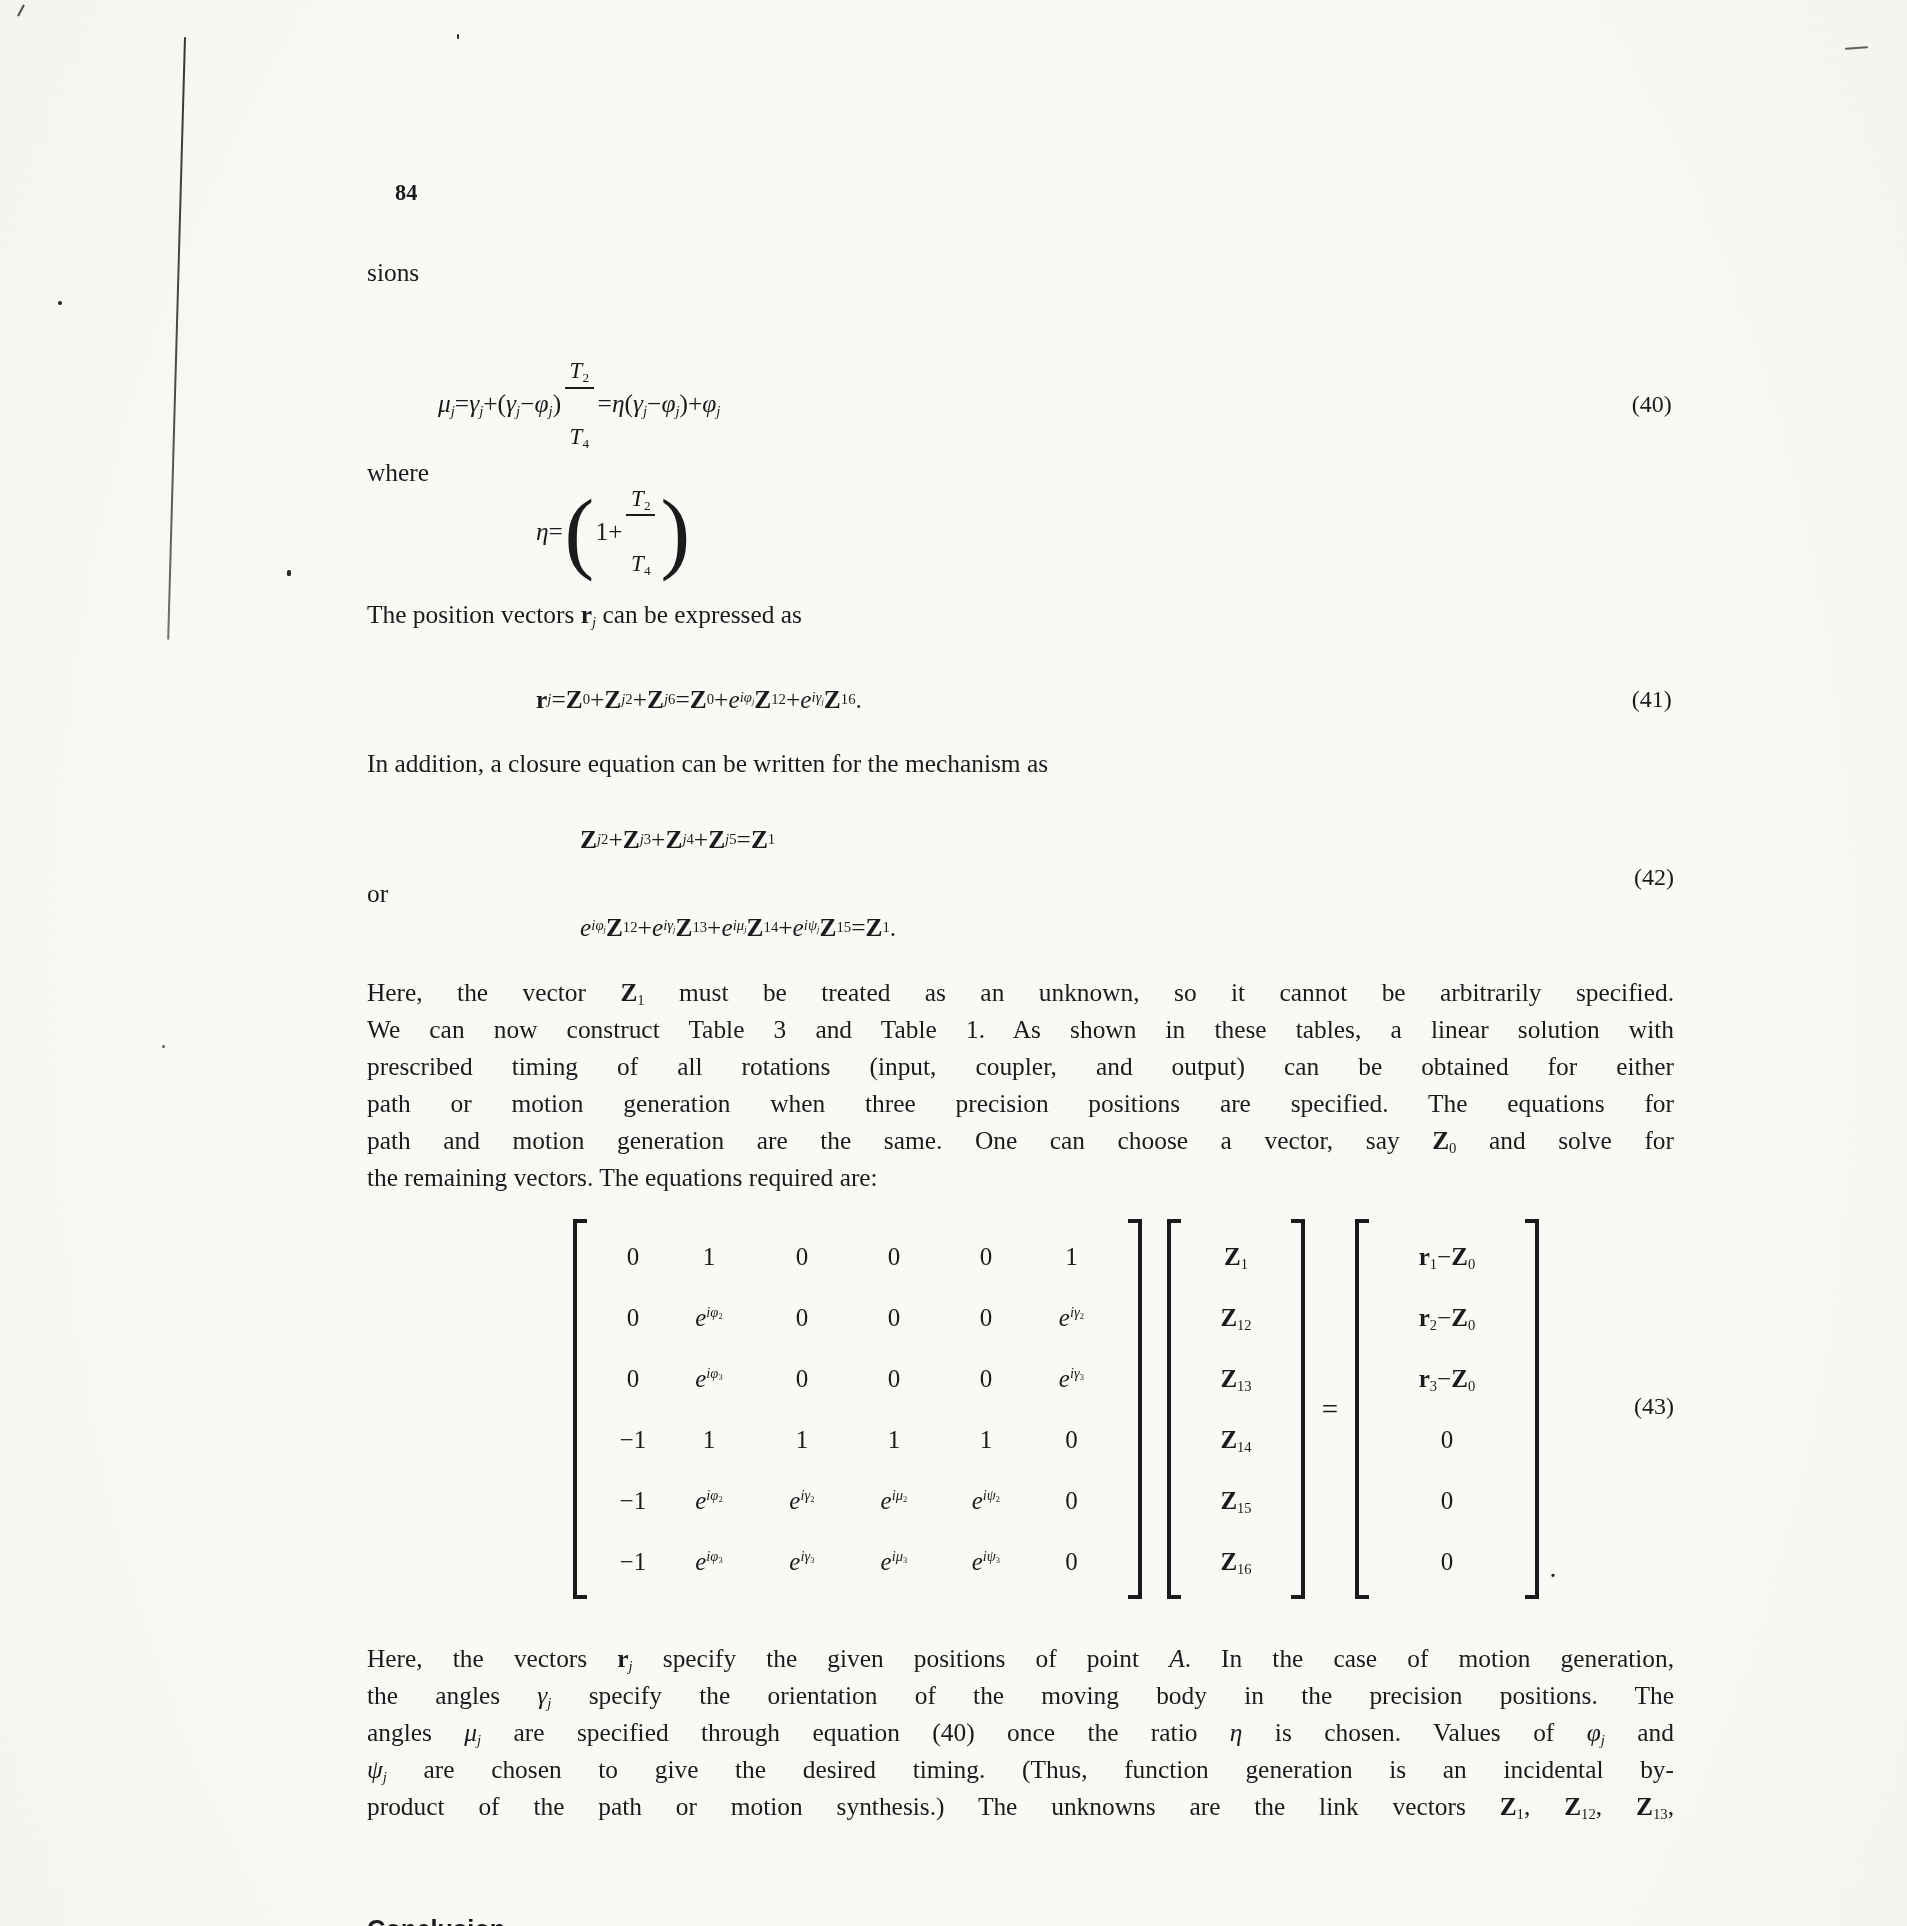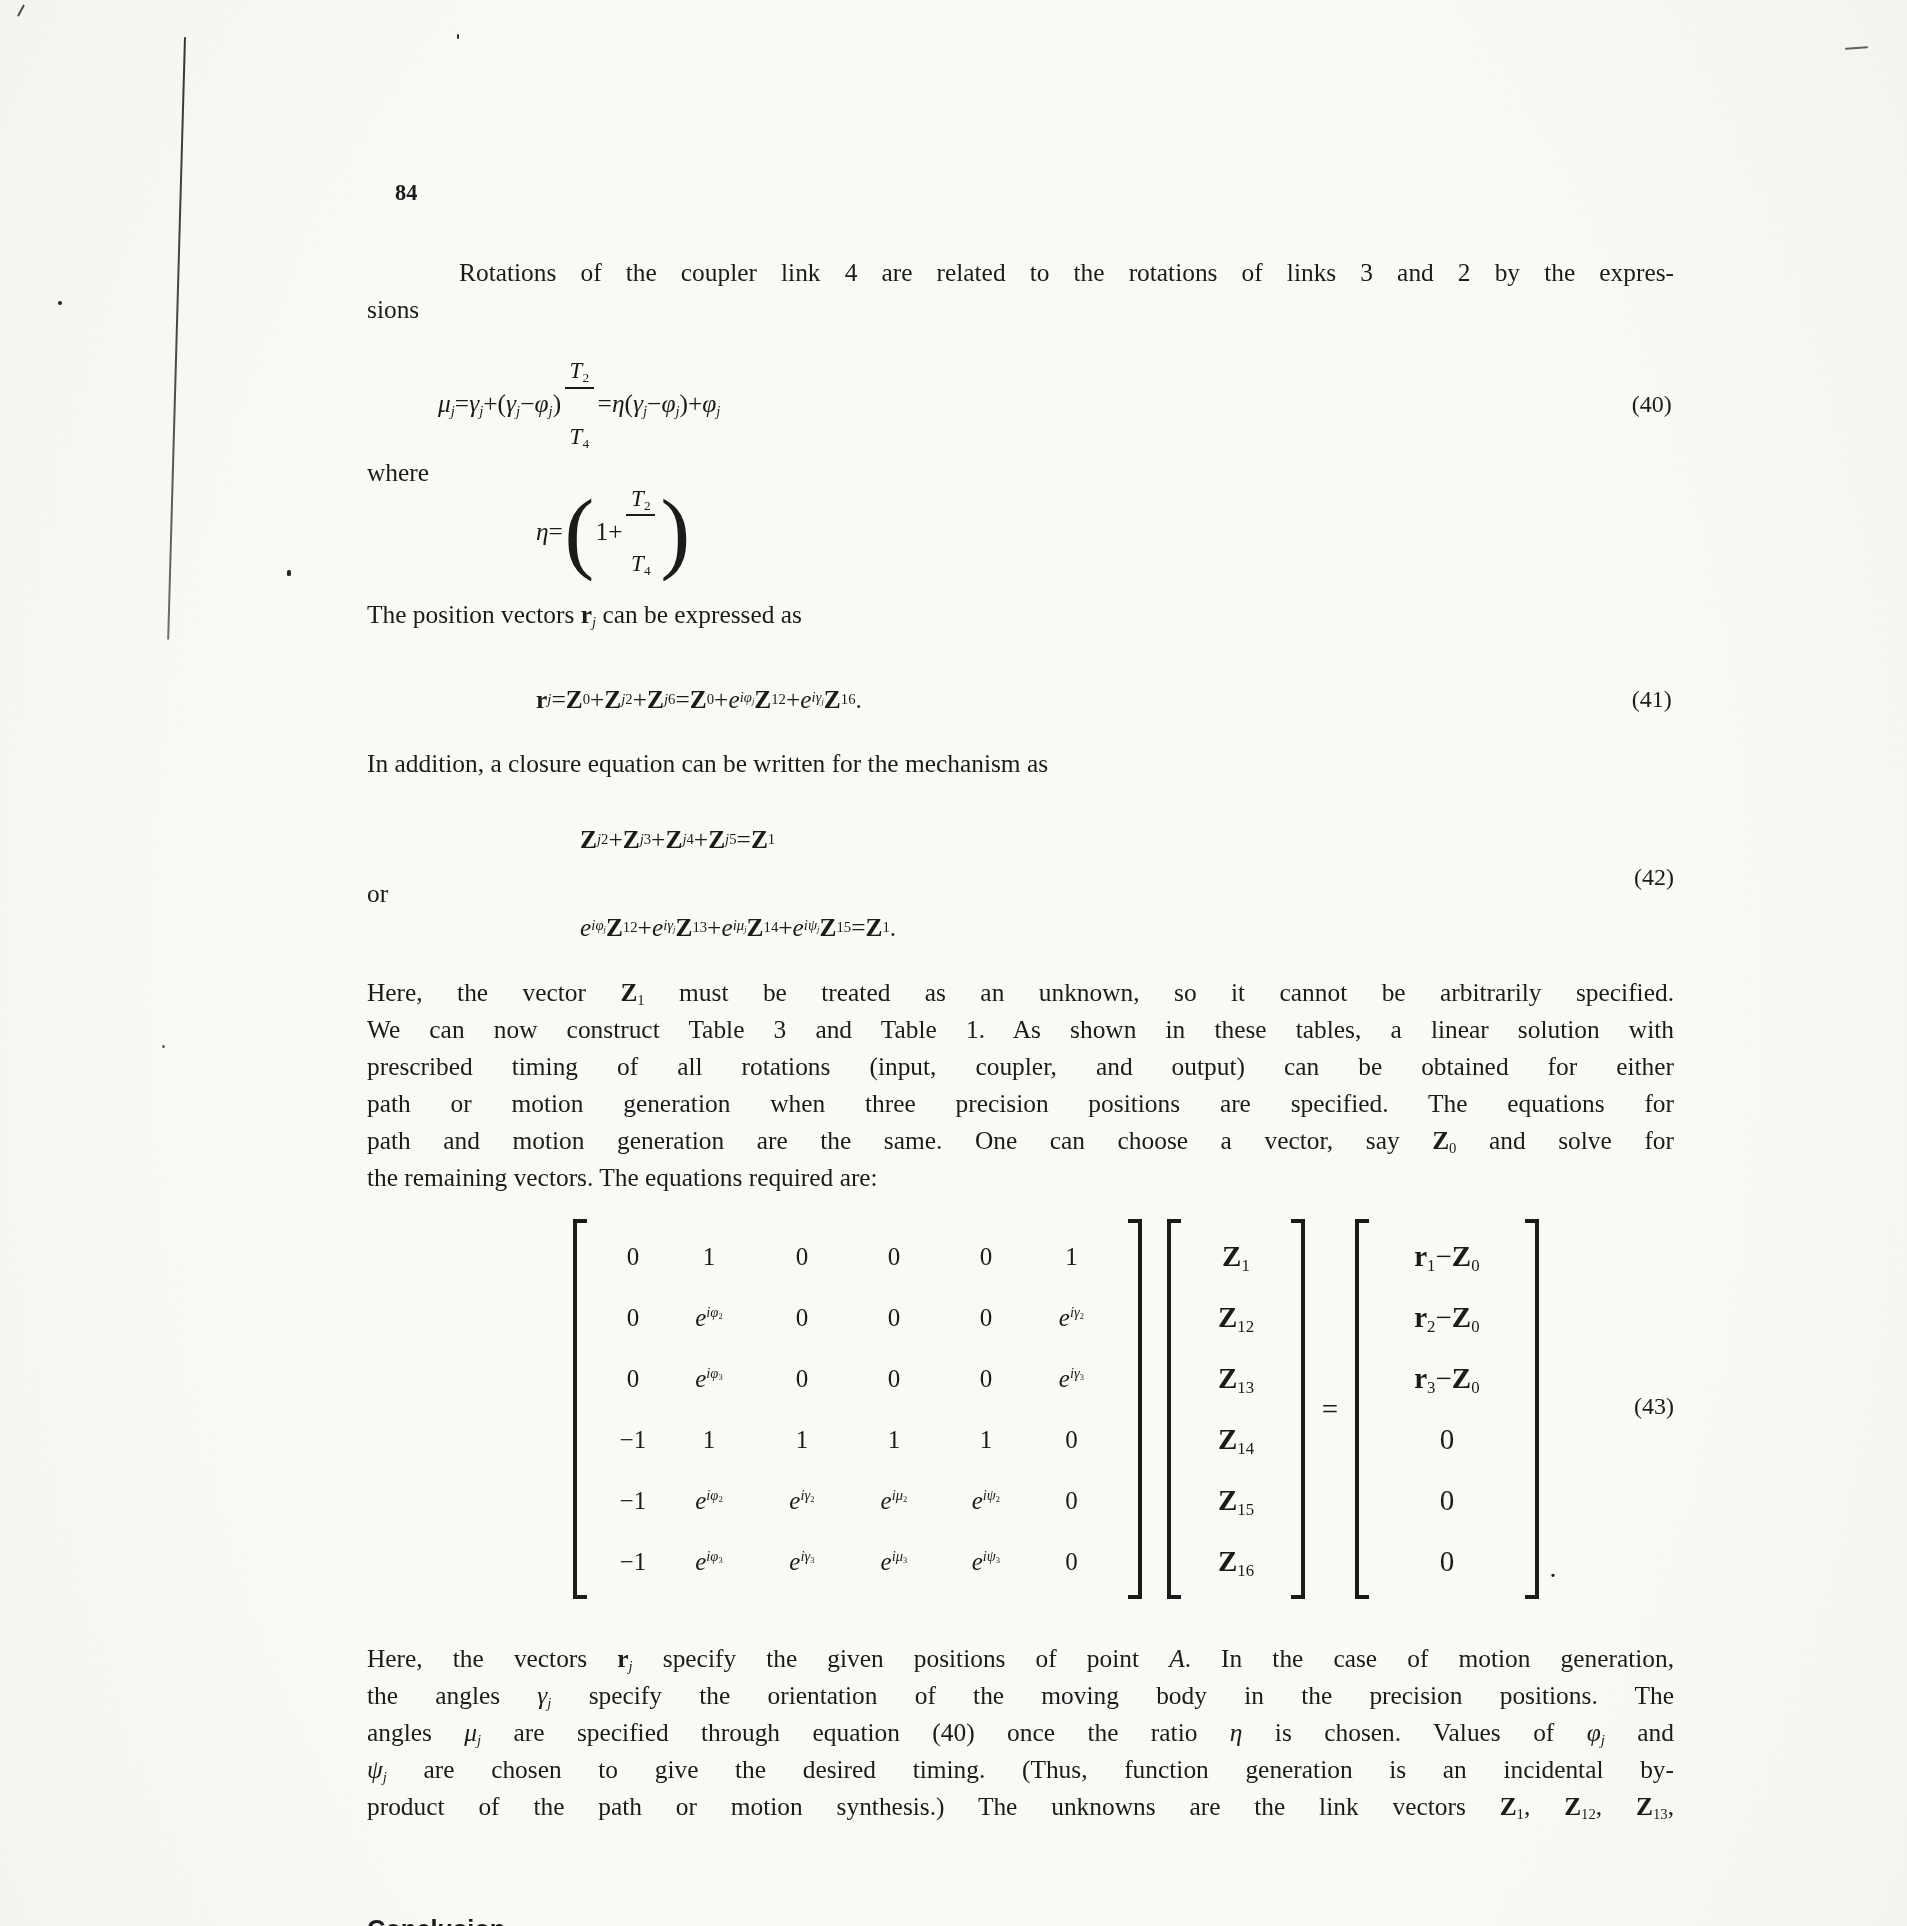--- a/index.html
+++ b/index.html
@@ -25,21 +25,21 @@
   .frac .num{border-bottom:2.3px solid #1b1b1b;padding:0 4.6px 3.1px;}
   .frac .den{padding-top:3.1px;}
   .bigp{font-size:89px;line-height:0.82;display:inline-block;font-weight:400;margin:0 1.5px;transform:scaleY(1.02);}
   .heading{position:absolute;left:367px;top:1915px;font-family:"Liberation Sans",sans-serif;font-weight:700;font-size:25.4px;}
   
   .mtx{position:absolute;left:573px;top:1219px;display:flex;align-items:stretch;}
   .bkt{width:10px;border:4.2px solid #1a1a1a;}
   .bkt.l{border-right:none;margin-right:2.3px;}
   .bkt.r{border-left:none;margin-left:2.3px;}
   .mgrid{display:grid;grid-template-columns:58px 94px 92px 92px 92px 79px;grid-auto-rows:61px;align-items:center;justify-items:center;font-size:25px;padding:7px 14.6px;}
-  .vgrid,.rgrid{display:grid;grid-auto-rows:61px;align-items:center;justify-items:center;font-size:29px;padding:7px 14px;}
+  .vgrid,.rgrid{display:grid;grid-auto-rows:61px;align-items:center;justify-items:center;font-size:25px;padding:7px 14px;}
   .vgrid{min-width:77px;}
   .rgrid{min-width:123px;}
   .meq{align-self:center;font-size:29px;margin:0 17px;}
   .mperiod{align-self:flex-end;font-size:28px;margin-left:10.8px;padding-bottom:15.4px;}
   .cell{white-space:nowrap;}
   
   .scratch{position:absolute;left:184px;top:37px;width:1.9px;height:603px;
     background:linear-gradient(to bottom,#151515 0%,#2e2e2e 60%,#585858 100%);
     transform:rotate(1.6deg);transform-origin:top center;opacity:.85;border-radius:1.2px;}
   .speck{position:absolute;background:#2b2b2b;border-radius:50%;}
@@ -60,21 +60,20 @@
   <div class="speck s2"></div>
   <div class="speck s3"></div>
   <div class="speck s4"></div>
 
   <div class="dash"></div>
   <div class="tick"></div>
 
   <div class="pagenum">84</div>
 
   <div class="block" style="top:254px">
-    <div class="line indent">Rotations of the coupler link 4 are related to the rotations of links 3 and 2 by the expres-</div>
     <div class="line last">sions</div>
   </div>
 
   <div class="eqrow" style="top:358px;height:91px">
     <div class="eqbody" style="margin-left:71px">
       <span><i>μ</i><sub><i>j</i></sub>=<i>γ</i><sub><i>j</i></sub>+(<i>γ</i><sub><i>j</i></sub>−<i>φ</i><sub><i>j</i></sub>)</span>
         <span class="frac">
           <span class="num"><i>T</i><sub>2</sub></span>
           <span class="den"><i>T</i><sub>4</sub></span>
         </span>

